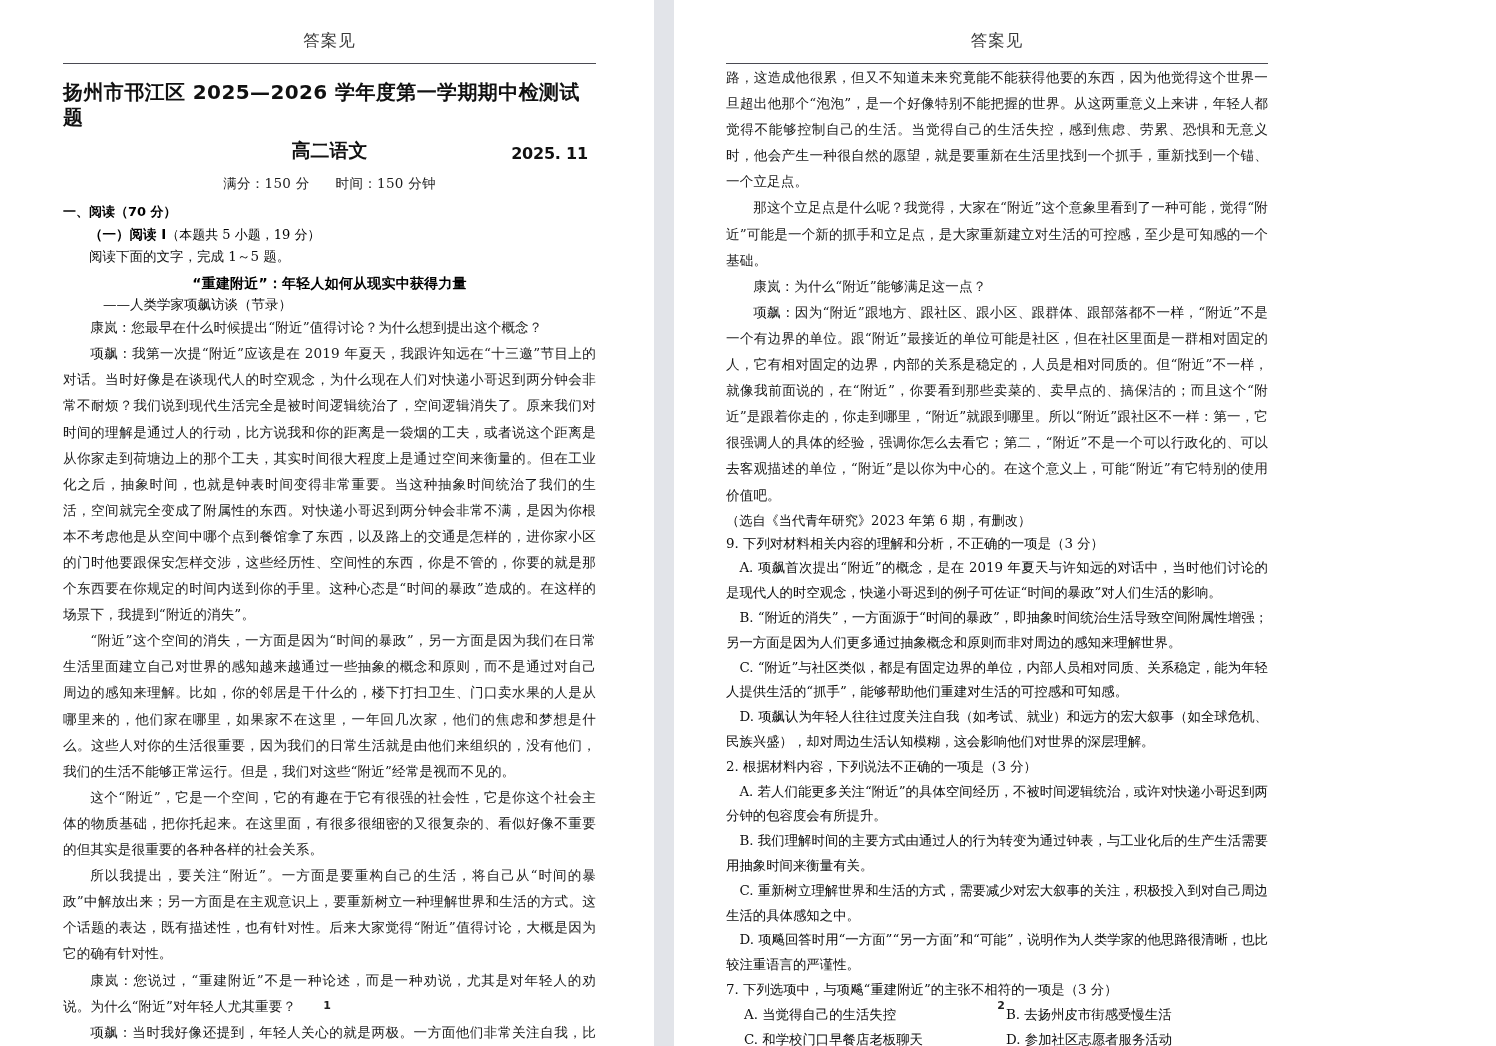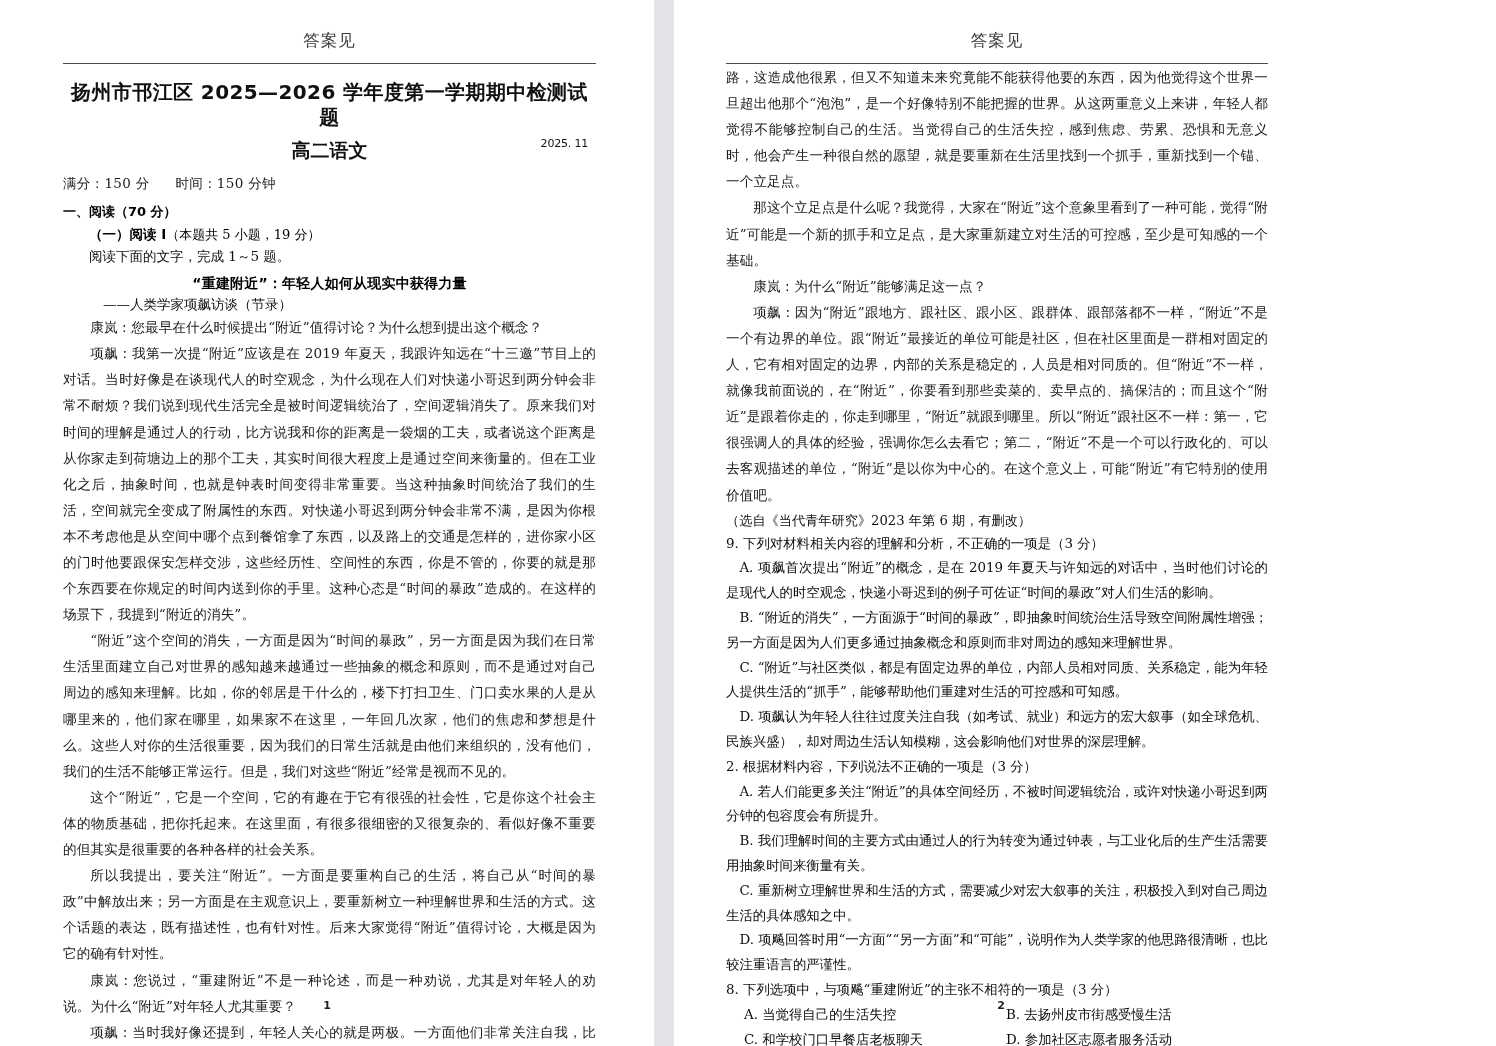--- a/index.html
+++ b/index.html
@@ -57,21 +57,20 @@
     line-height: 1;
     height: 22px;
   }
   .headrule {
     border-top: 1.6px solid #4a4a52;
     margin-top: 8px;
   }
 
   
   .doc-title {
-    text-align: center;
     font-family: "DejaVu Sans", sans-serif;
     font-weight: bold;
     font-size: 20px;
     letter-spacing: 0.4px;
     color: #111;
     margin-top: 16px;
     line-height: 1.25;
   }
   .subject-row {
     position: relative;
@@ -82,28 +81,29 @@
     text-align: center;
     font-family: "DejaVu Sans", sans-serif;
     font-weight: bold;
     font-size: 19px;
     color: #111;
     line-height: 1.3;
   }
   .date {
     position: absolute;
     right: 8px;
-    bottom: 16px;
-    font-family: "DejaVu Sans", sans-serif;
-    font-weight: normal;
-    font-size: 11px;
+    bottom: 3px;
+    font-family: "DejaVu Sans", sans-serif;
+    font-weight: bold;
+    font-size: 16px;
     color: #111;
     letter-spacing: -0.2px;
   }
   .exam-meta {
+    text-align: center;
     font-family: "DejaVu Serif", serif;
     font-size: 13.5px;
     color: #1c1c1c;
     margin-top: 9px;
     letter-spacing: 0.3px;
   }
   .exam-meta .gap { display: inline-block; width: 26px; }
 
   
   .sec-h1 {
@@ -296,21 +296,21 @@
       <p class="opt">B. “附近的消失”，一方面源于“时间的暴政”，即抽象时间统治生活导致空间附属性增强；另一方面是因为人们更多通过抽象概念和原则而非对周边的感知来理解世界。</p>
       <p class="opt">C. “附近”与社区类似，都是有固定边界的单位，内部人员相对同质、关系稳定，能为年轻人提供生活的“抓手”，能够帮助他们重建对生活的可控感和可知感。</p>
       <p class="opt">D. 项飙认为年轻人往往过度关注自我（如考试、就业）和远方的宏大叙事（如全球危机、民族兴盛），却对周边生活认知模糊，这会影响他们对世界的深层理解。</p>
 
       <p class="q">2. 根据材料内容，下列说法不正确的一项是（3 分）</p>
       <p class="opt">A. 若人们能更多关注“附近”的具体空间经历，不被时间逻辑统治，或许对快递小哥迟到两分钟的包容度会有所提升。</p>
       <p class="opt">B. 我们理解时间的主要方式由通过人的行为转变为通过钟表，与工业化后的生产生活需要用抽象时间来衡量有关。</p>
       <p class="opt">C. 重新树立理解世界和生活的方式，需要减少对宏大叙事的关注，积极投入到对自己周边生活的具体感知之中。</p>
       <p class="opt">D. 项飚回答时用“一方面”“另一方面”和“可能”，说明作为人类学家的他思路很清晰，也比较注重语言的严谨性。</p>
 
-      <p class="q">8. 下列选项中，与项飚“重建附近”的主张不相符的一项是（3 分）</p>
+      <p class="q">7. 下列选项中，与项飚“重建附近”的主张不相符的一项是（3 分）</p>
       <div class="opt-row">
         <span>A. 当觉得自己的生活失控</span>
         <span>B. 去扬州皮市街感受慢生活</span>
       </div>
       <div class="opt-row">
         <span>C. 和学校门口早餐店老板聊天</span>
         <span>D. 参加社区志愿者服务活动</span>
       </div>
 
       <p class="q">4. 请根据访谈内容，把下面的表格补充完整。（4 分）</p>

